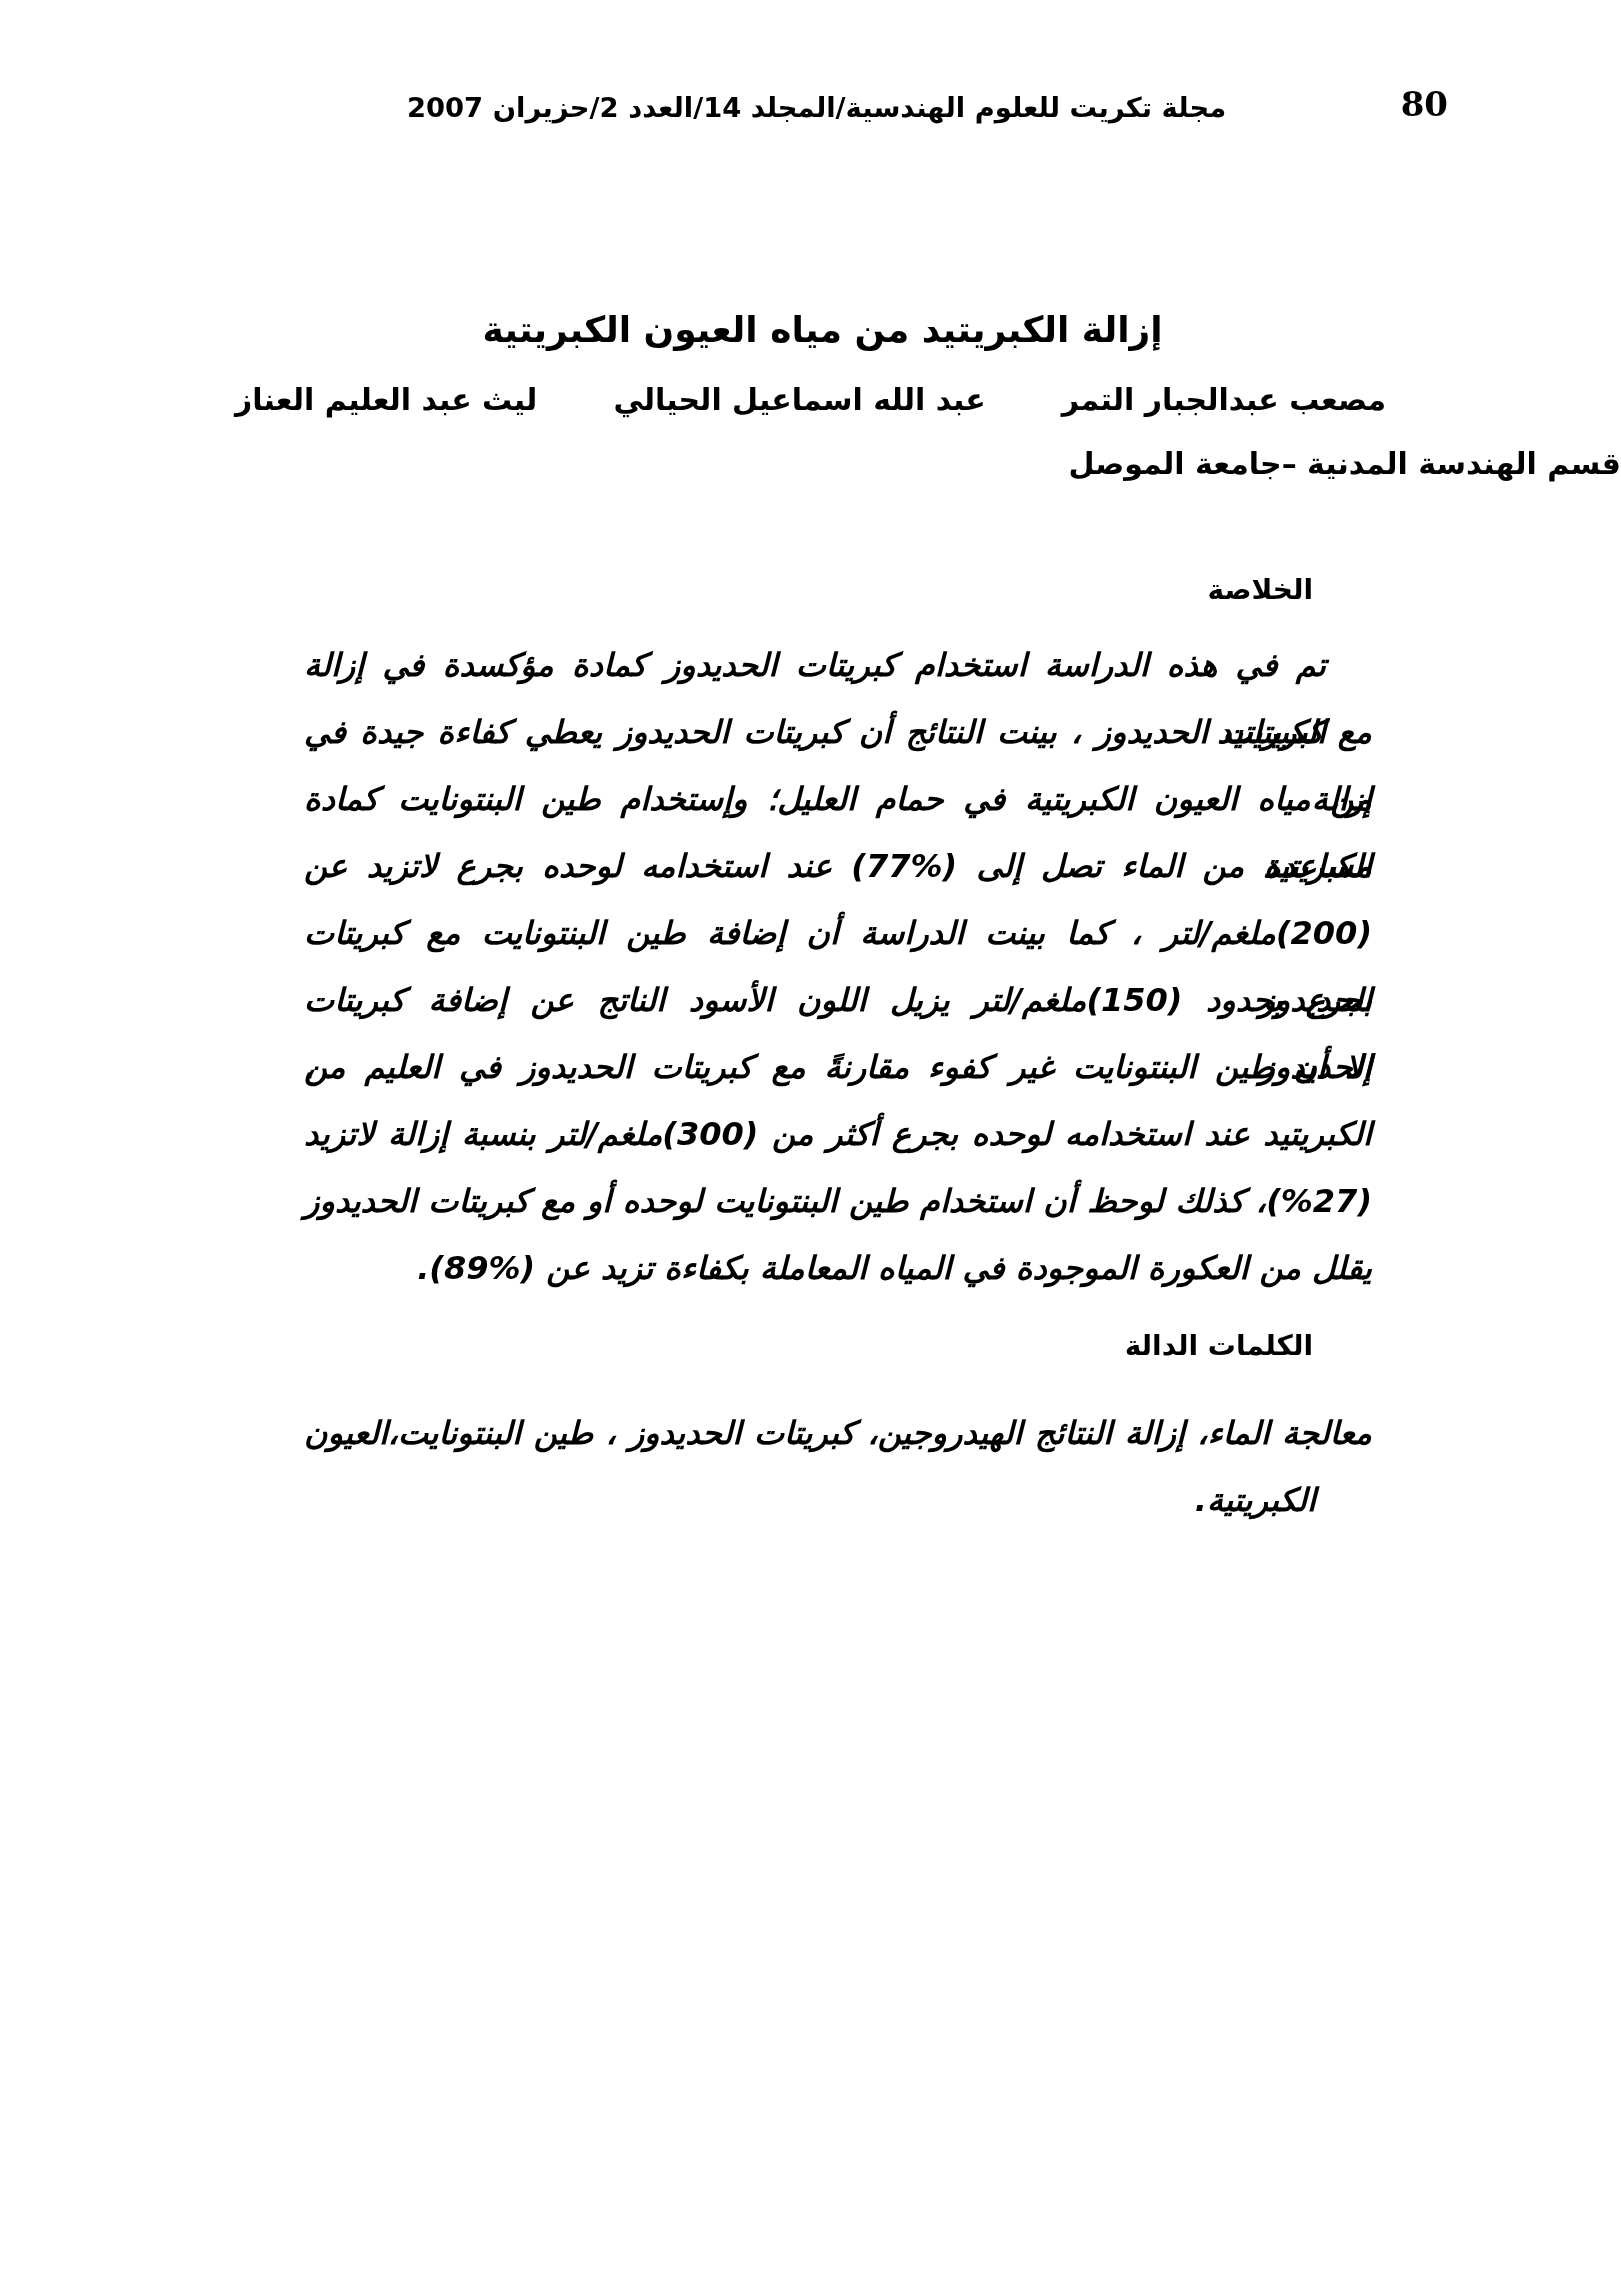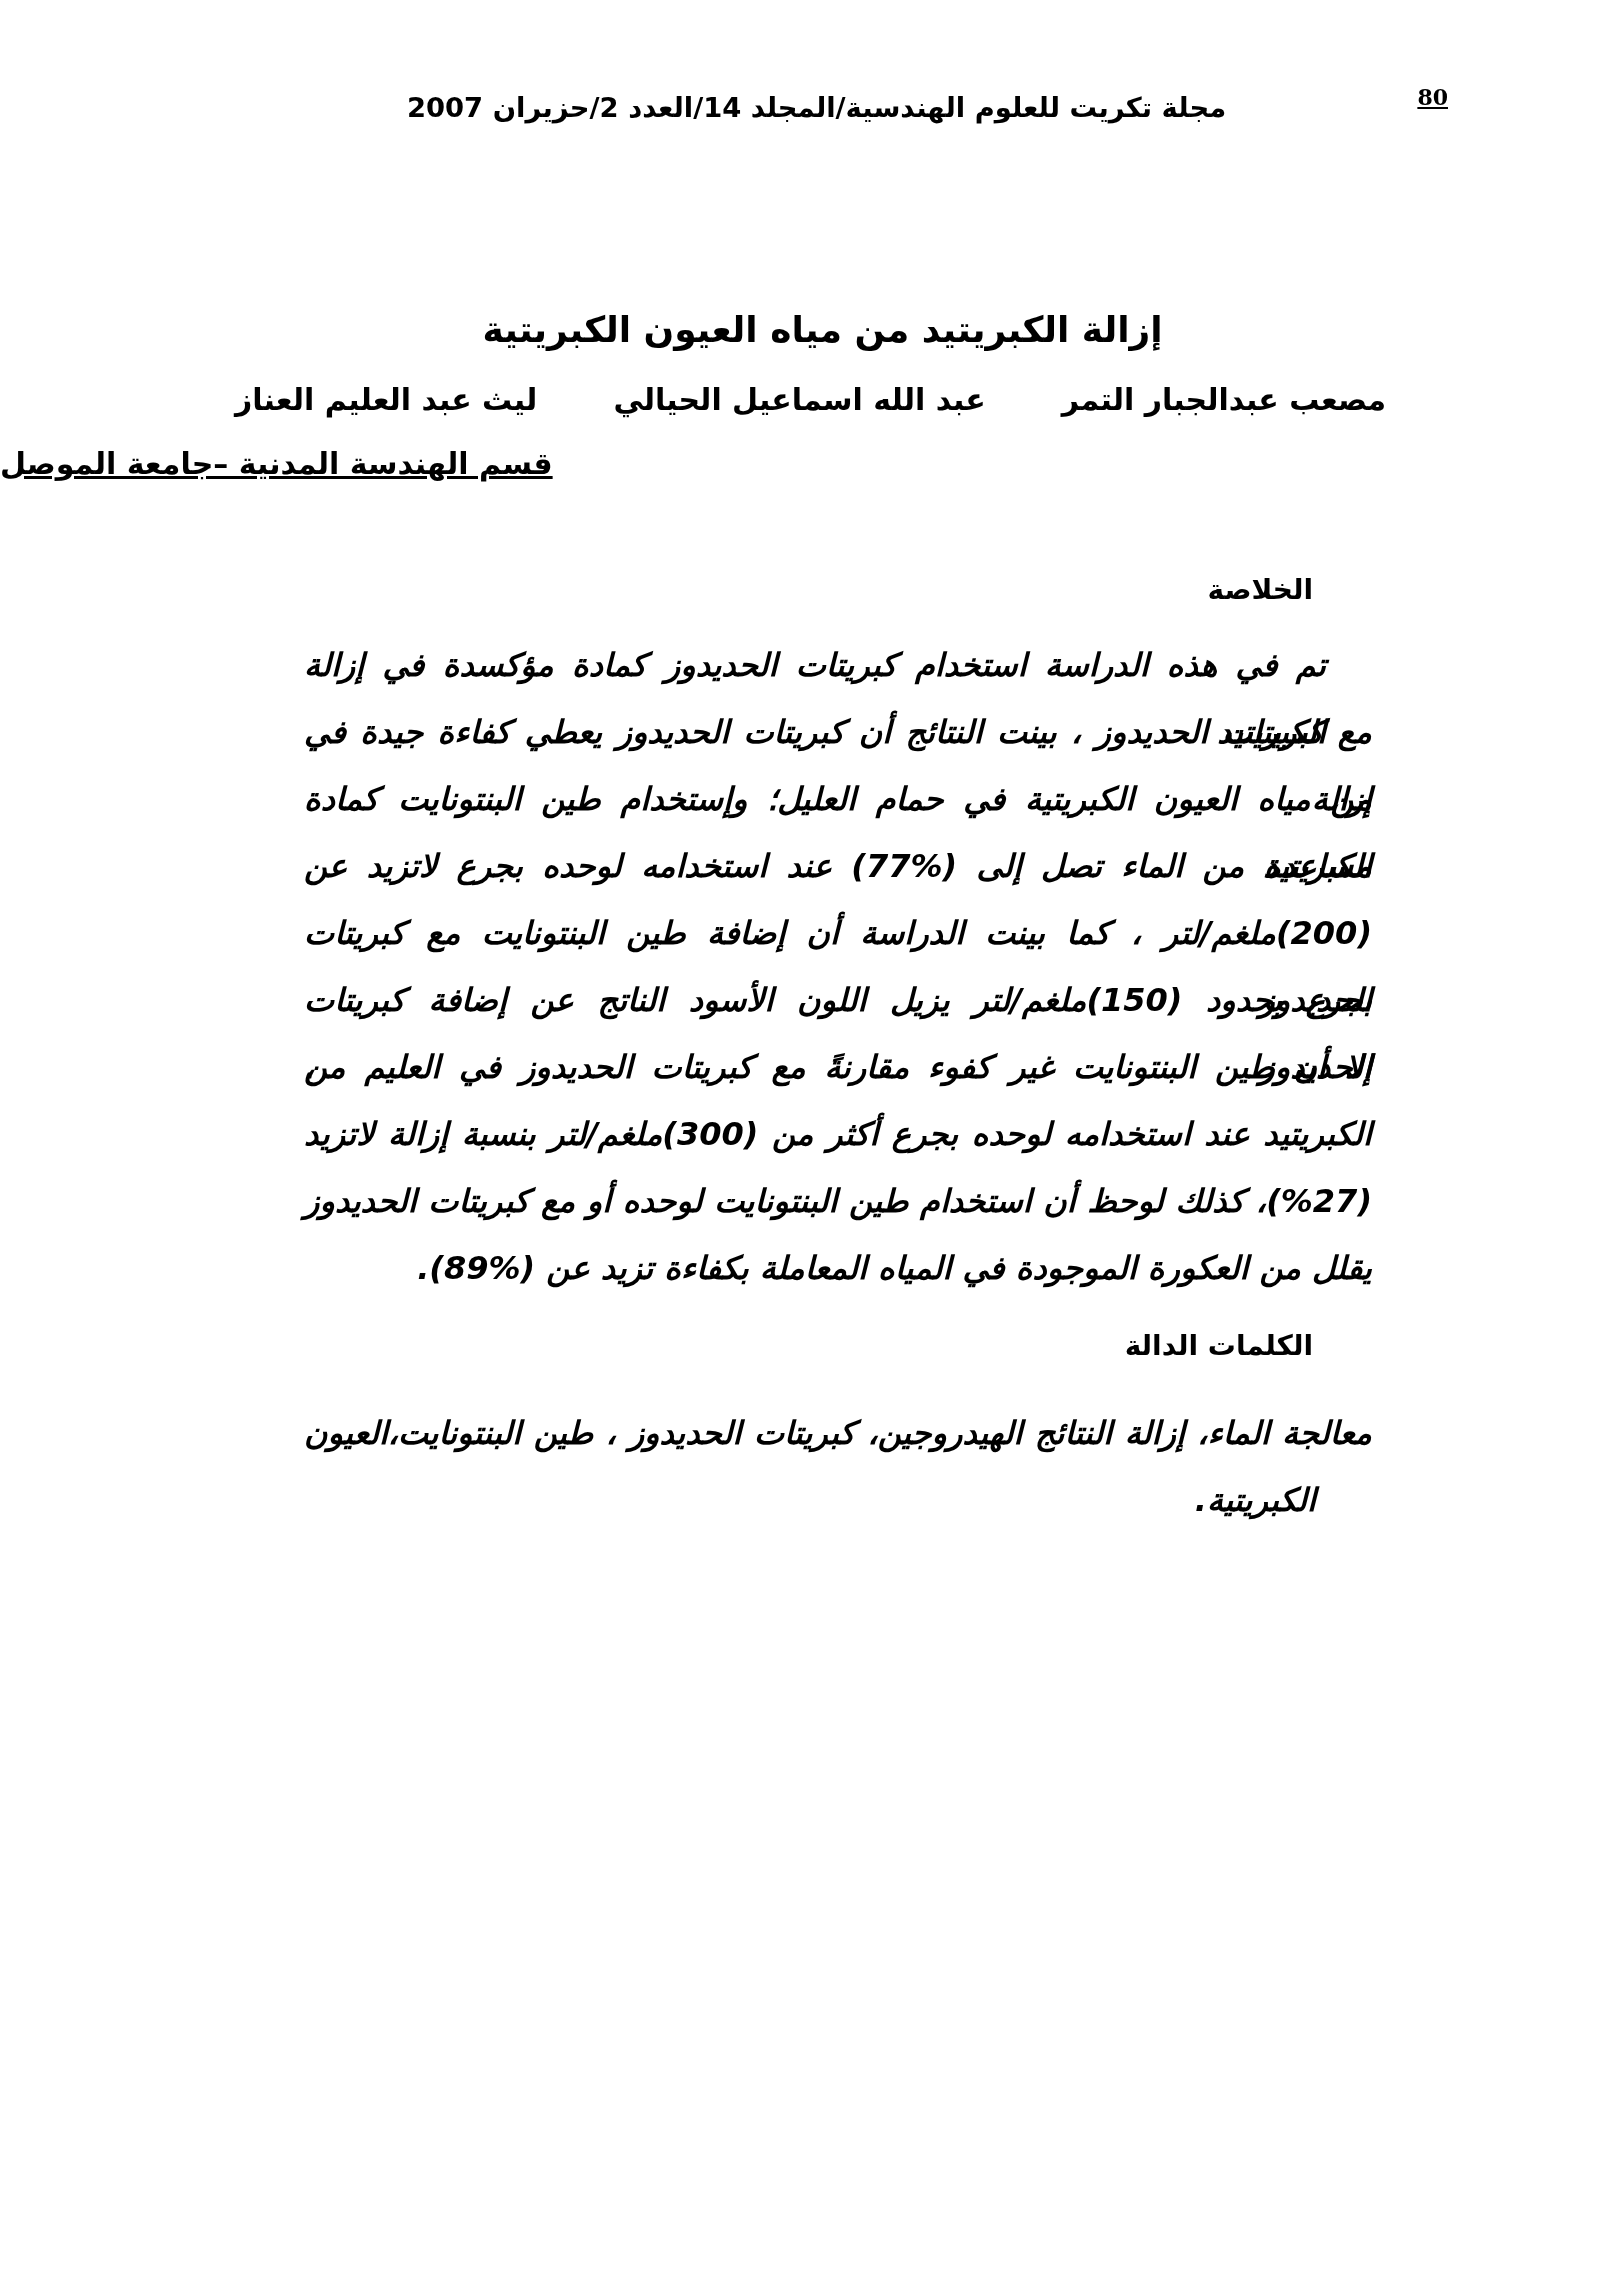--- a/index.html
+++ b/index.html
@@ -13,23 +13,22 @@
     font-weight: 700;
     color: #000000;
     overflow: hidden;
   }
   .page-number {
     position: absolute;
     top: 84px;
     right: 173px;
     direction: ltr;
     font-family: "DejaVu Serif", serif;
-    font-size: 22px;
+    font-size: 34px;
     font-weight: 700;
-    text-decoration: underline;
   }
   .running-header {
     position: absolute;
     top: 92px;
     left: 0;
     width: 100%;
     text-align: center;
     font-size: 27.4px;
     white-space: nowrap;
     padding-left: 6px;
@@ -54,23 +53,22 @@
     justify-content: center;
     gap: 76px;
     font-size: 30px;
     white-space: nowrap;
   }
   .affiliation {
     position: absolute;
     top: 446px;
     left: 0;
     width: 100%;
-    text-align: left;
+    text-align: right;
     font-size: 30px;
-    text-decoration: underline;
   }
   .content {
     position: absolute;
     top: 0;
     right: 249px;
     width: 1068px;
     height: 2293px;
   }
   .section-heading {
     position: absolute;

